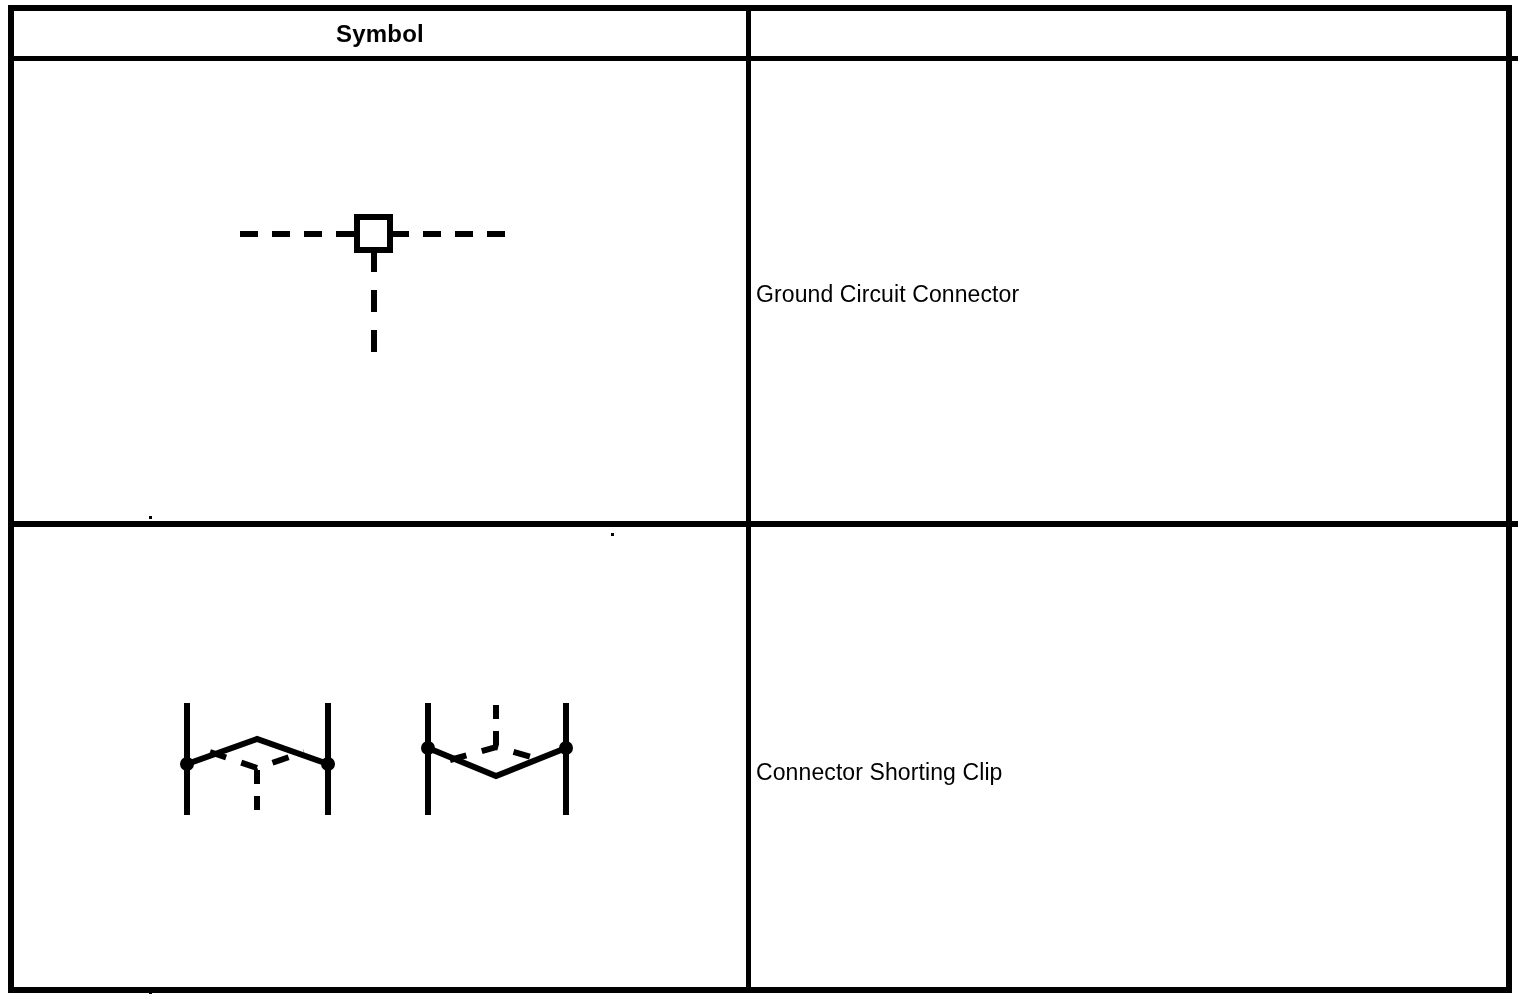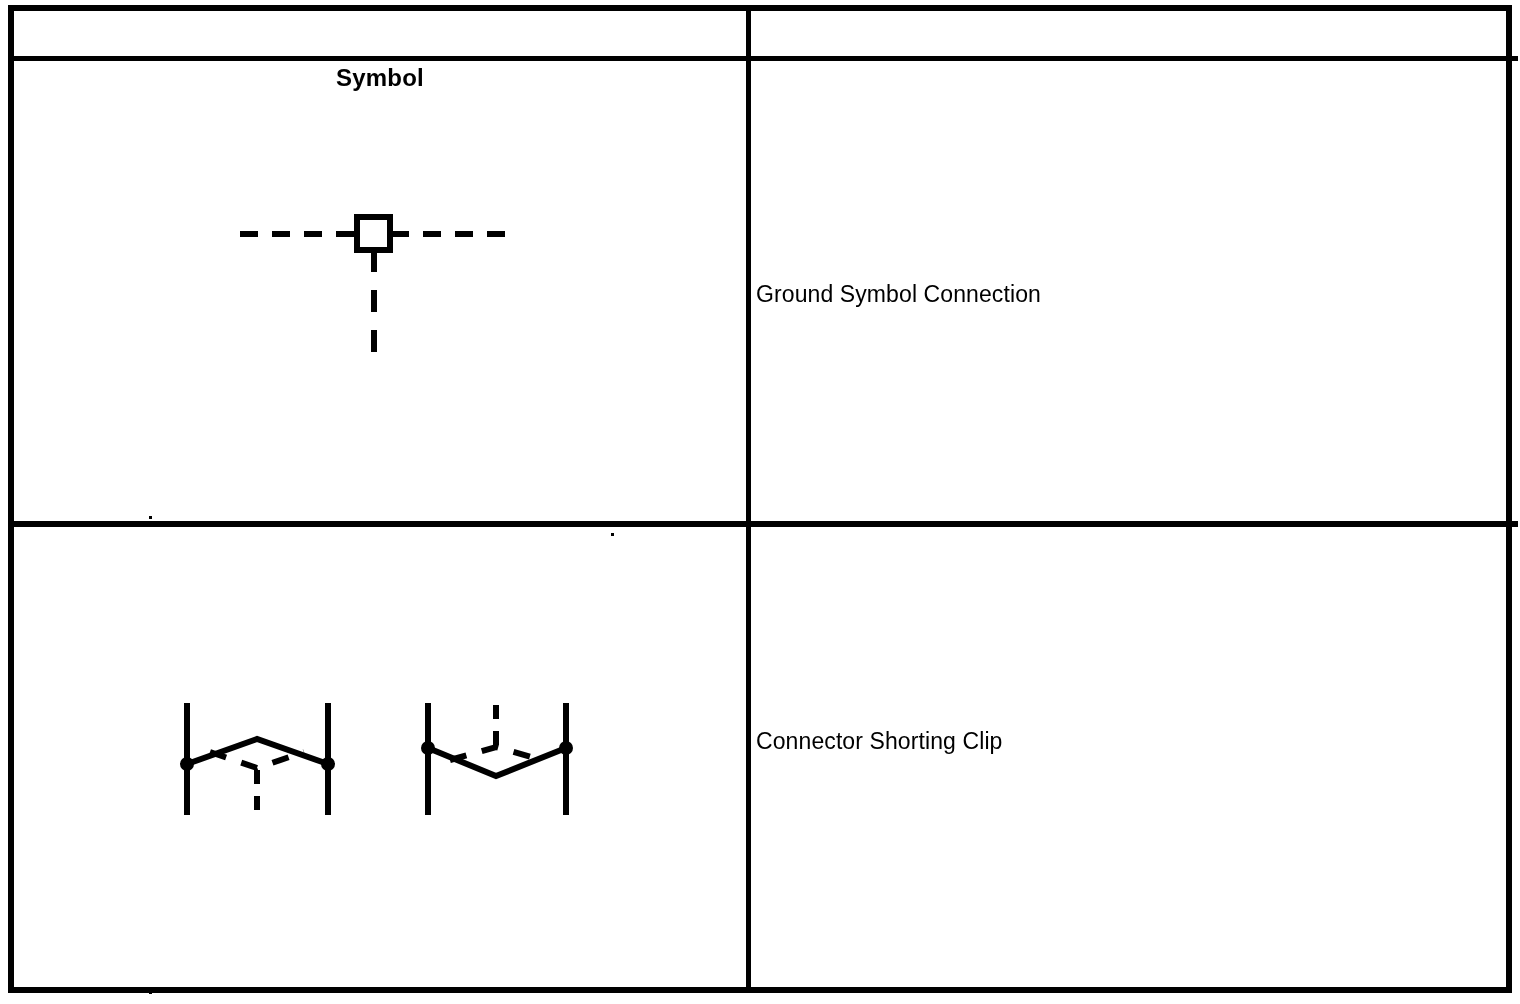--- a/index.html
+++ b/index.html
@@ -57,36 +57,35 @@
   .header-cell {
     position: absolute;
     top: 0;
     height: 45px;
     display: flex;
     align-items: center;
     justify-content: center;
     font-size: 24px;
     font-weight: bold;
     letter-spacing: 0.2px;
-    margin-top: 44px;
   }
   .header-cell.symbol-head { left: 0; width: 732px; }
   .header-cell.desc-head { left: 737px; width: 767px; }
 
   
   .desc-cell {
     position: absolute;
     left: 742px;
     font-size: 23px;
     font-weight: normal;
     white-space: nowrap;
     letter-spacing: 0.1px;
   }
   .desc-cell.row1 { top: 270px; }
-  .desc-cell.row2 { top: 717px; }
+  .desc-cell.row2 { top: 748px; }
 
   
   .sym-svg { position: absolute; display: block; }
   #ground-symbol-svg { left: 0px; top: 45px; }
   #clip-symbol-svg { left: 0px; top: 516px; }
 
   
   .speck {
     position: absolute;
     background: #000000;
@@ -100,21 +99,21 @@
 <div id="page">
 
   <div class="table-frame">
 
     <div class="hline header-rule"></div>
     <div class="hline row-rule"></div>
     <div class="vline"></div>
 
     <div class="header-cell symbol-head">Symbol</div>
 
-    <div class="desc-cell row1">Ground Symbol Connection</div>
+    <div class="desc-cell row1">Ground Circuit Connector</div>
     <div class="desc-cell row2">Connector Shorting Clip</div>
 
     <div class="speck" style="left:135px; top:505px;"></div>
     <div class="speck" style="left:597px; top:522px;"></div>
     <div class="speck" style="left:135px; top:980px;"></div>
   </div>
 
   <svg class="sym-svg" id="ground-symbol-svg" width="740" height="465" viewBox="0 45 740 465">
     <g stroke="#000000" fill="none" stroke-width="6" stroke-linecap="butt">
 

